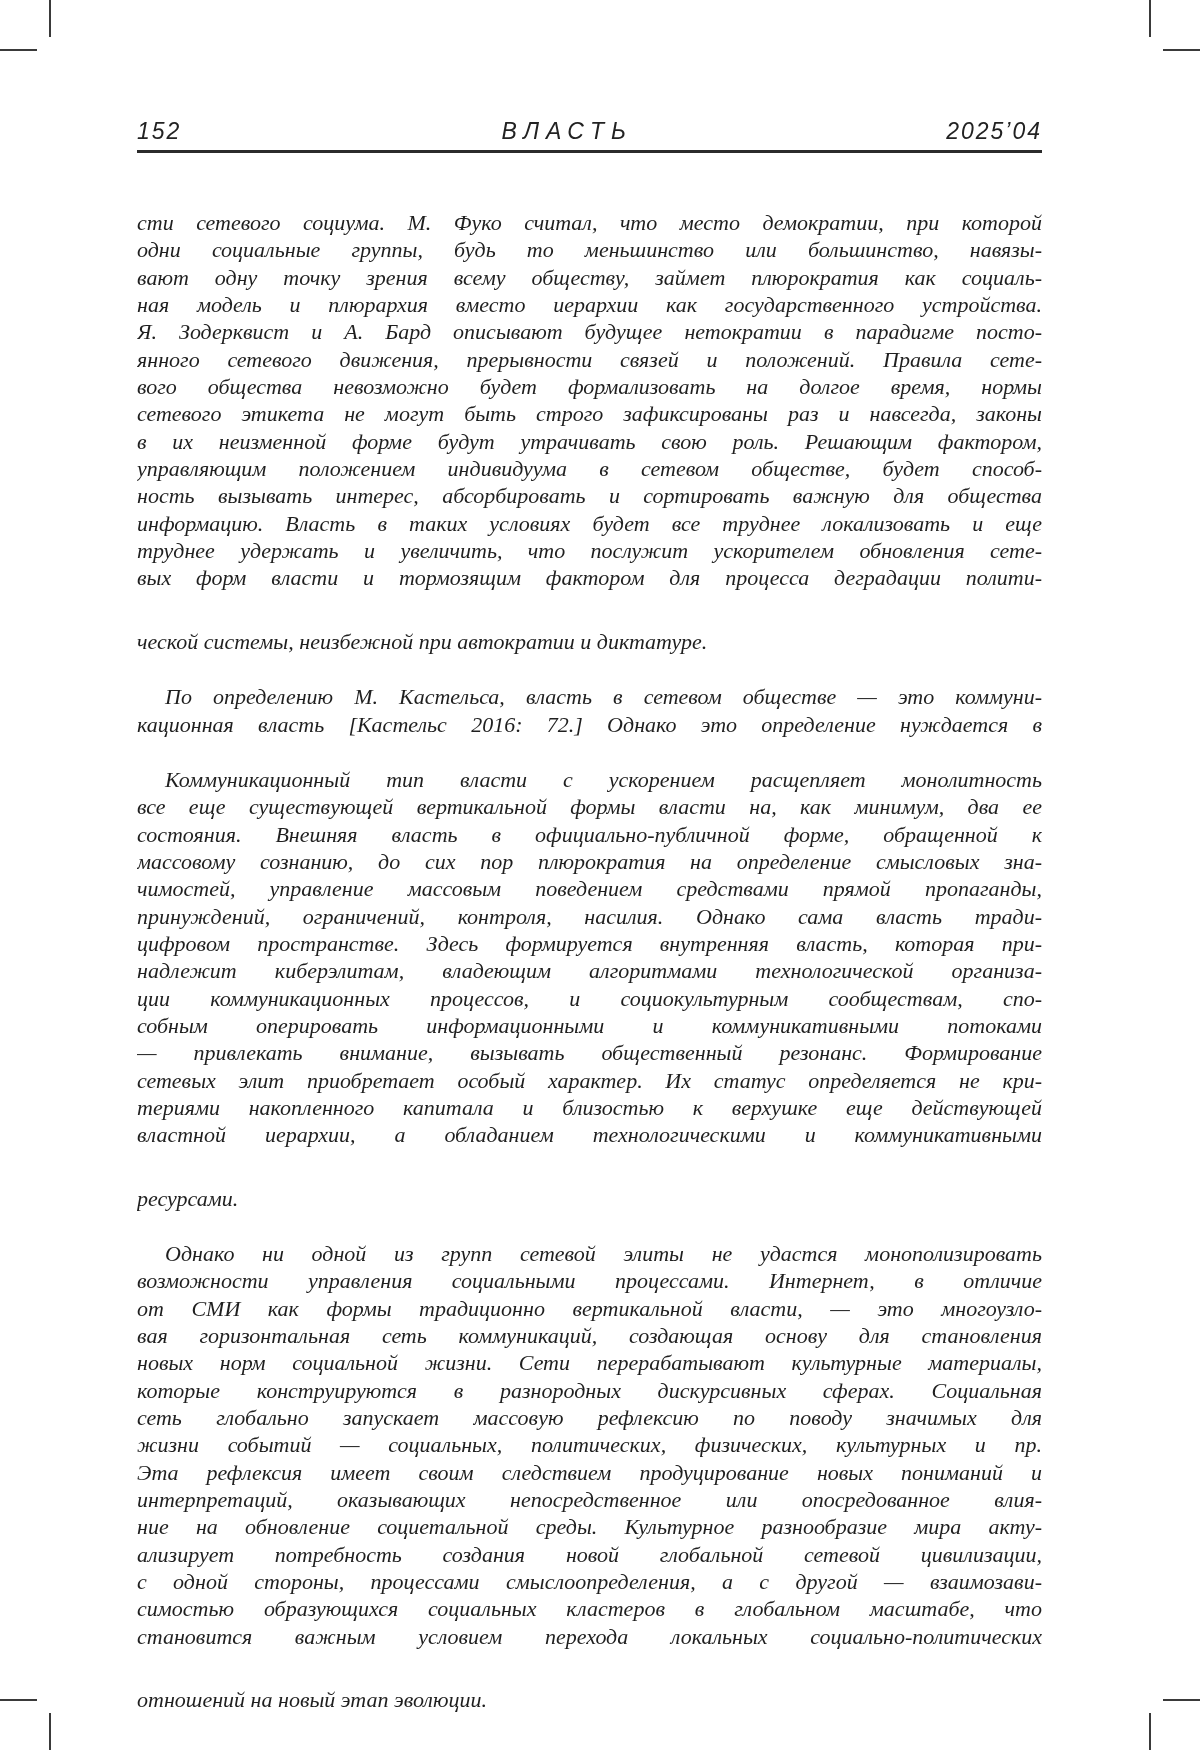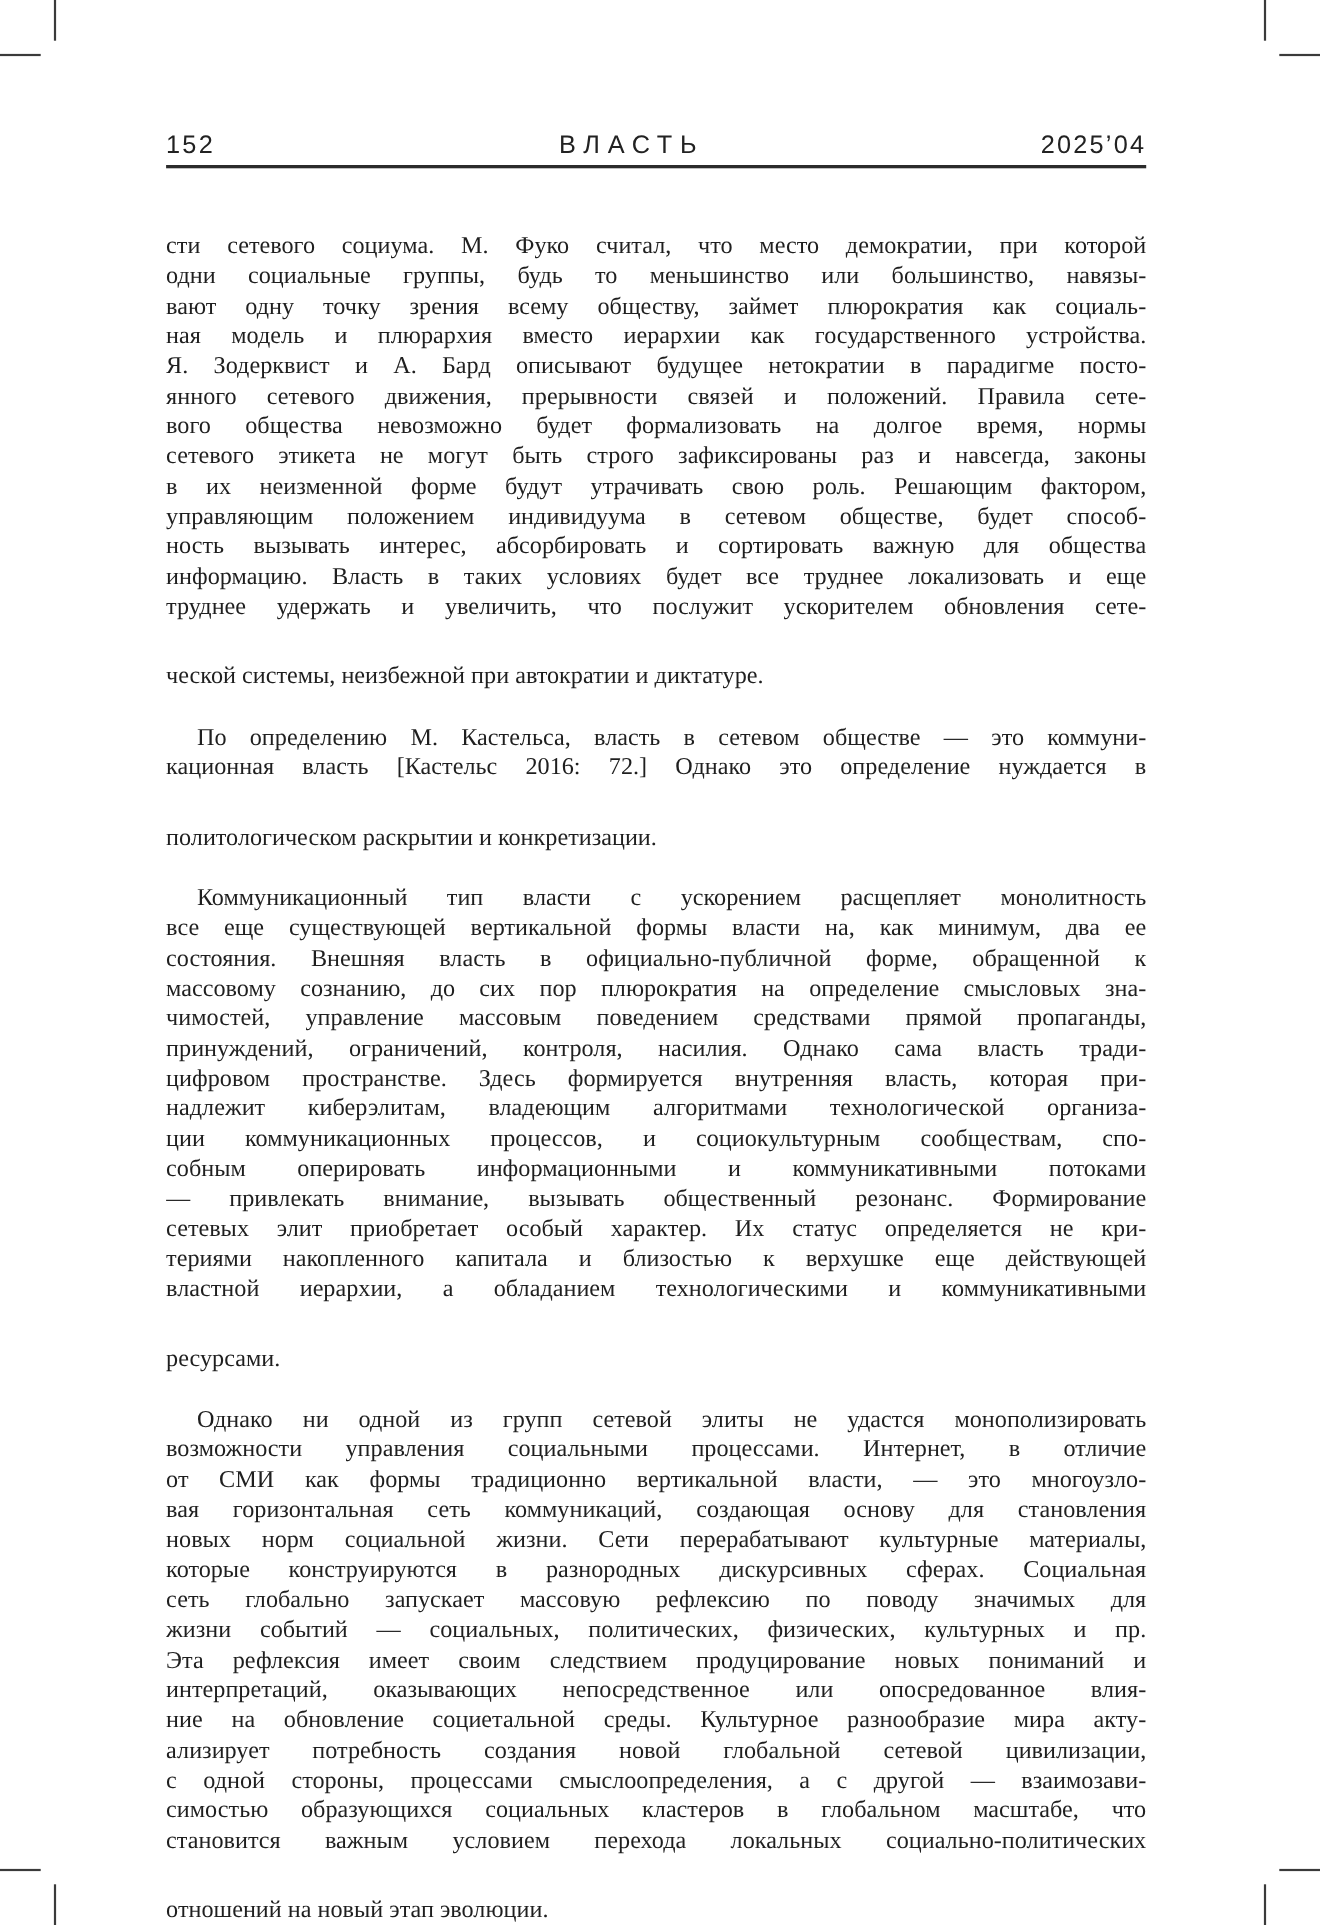--- a/index.html
+++ b/index.html
@@ -19,21 +19,21 @@
   .crop{position:absolute;background:var(--mark);}
   .crop.v{width:2px;height:37px;}
   .crop.h{width:37px;height:2px;}
   .tl-v{left:49px;top:0;}        .tl-h{left:0;top:49px;}
   .tr-v{right:49px;top:0;}       .tr-h{right:0;top:49px;}
   .bl-v{left:49px;bottom:0;}     .bl-h{left:0;bottom:49px;}
   .br-v{right:49px;bottom:0;}    .br-h{right:0;bottom:49px;}
 
   .content{
     position:absolute;
-    left:151px; right:158px; top:0;
+    left:137px; right:158px; top:0;font-style:italic;
   }
   .page-header{
     margin-top:119px;
     display:flex;
     justify-content:space-between;
     align-items:baseline;
     font-family:"Liberation Sans", sans-serif;
     font-size:23px;
     line-height:25px;
     color:#222;
@@ -93,24 +93,24 @@
         <div class="line">ная модель и плюрархия вместо иерархии как государственного устройства.</div>
         <div class="line">Я. Зодерквист и А. Бард описывают будущее нетократии в парадигме посто-</div>
         <div class="line">янного сетевого движения, прерывности связей и положений. Правила сете-</div>
         <div class="line">вого общества невозможно будет формализовать на долгое время, нормы</div>
         <div class="line">сетевого этикета не могут быть строго зафиксированы раз и навсегда, законы</div>
         <div class="line">в их неизменной форме будут утрачивать свою роль. Решающим фактором,</div>
         <div class="line">управляющим положением индивидуума в сетевом обществе, будет способ-</div>
         <div class="line">ность вызывать интерес, абсорбировать и сортировать важную для общества</div>
         <div class="line">информацию. Власть в таких условиях будет все труднее локализовать и еще</div>
         <div class="line">труднее удержать и увеличить, что послужит ускорителем обновления сете-</div>
+        <div class="line">вых форм власти и тормозящим фактором для процесса деградации полити-</div>
         <div class="line last">ческой системы, неизбежной при автократии и диктатуре.</div>
         <div class="line indent">По определению М. Кастельса, власть в сетевом обществе — это коммуни-</div>
         <div class="line">кационная власть [Кастельс 2016: 72.] Однако это определение нуждается в</div>
-        <div class="line last">политологическом раскрытии и конкретизации.</div>
         <div class="line indent">Коммуникационный тип власти с ускорением расщепляет монолитность</div>
         <div class="line">все еще существующей вертикальной формы власти на, как минимум, два ее</div>
         <div class="line">состояния. Внешняя власть в официально-публичной форме, обращенной к</div>
         <div class="line">массовому сознанию, до сих пор плюрократия на определение смысловых зна-</div>
         <div class="line">чимостей, управление массовым поведением средствами прямой пропаганды,</div>
         <div class="line">принуждений, ограничений, контроля, насилия. Однако сама власть тради-</div>
         <div class="line">цифровом пространстве. Здесь формируется внутренняя власть, которая при-</div>
         <div class="line">надлежит киберэлитам, владеющим алгоритмами технологической организа-</div>
         <div class="line">ции коммуникационных процессов, и социокультурным сообществам, спо-</div>
         <div class="line">собным оперировать информационными и коммуникативными потоками</div>

